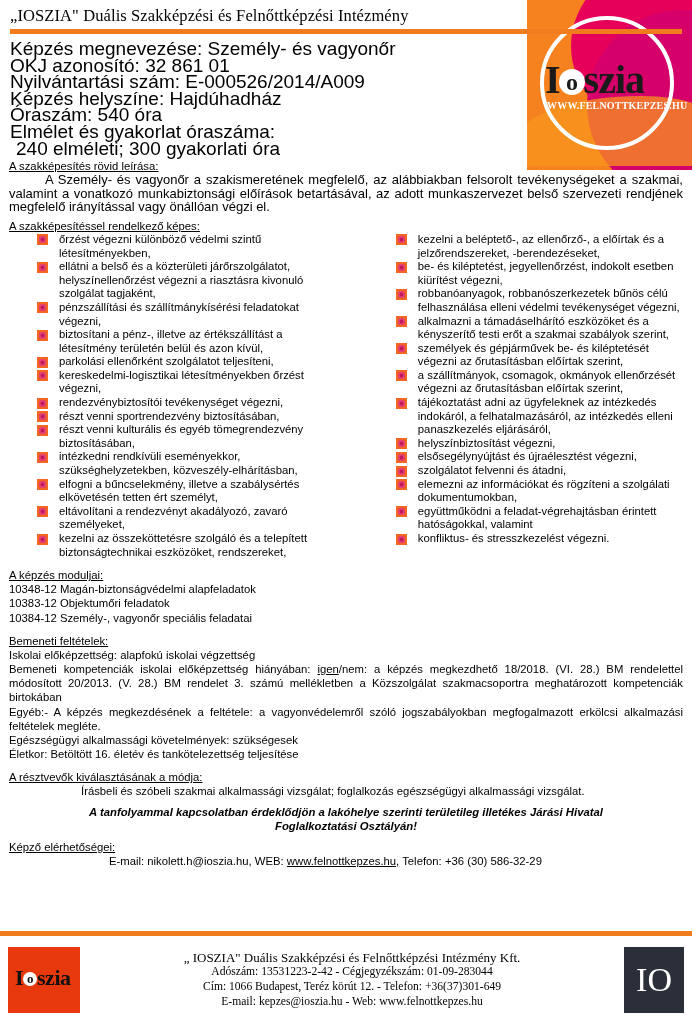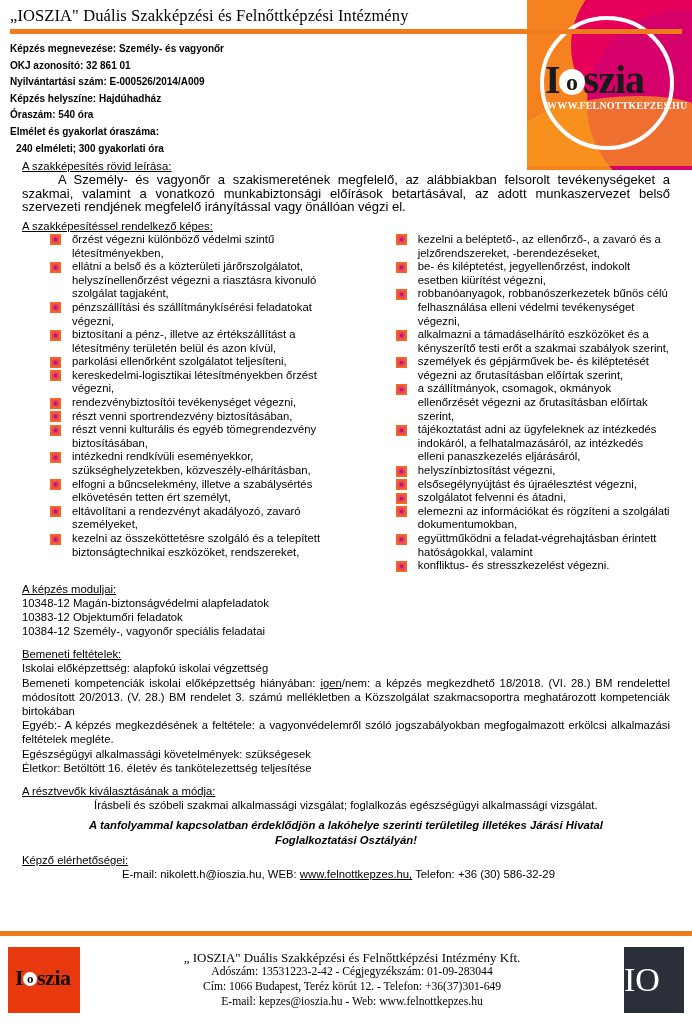--- a/index.html
+++ b/index.html
@@ -105,29 +105,29 @@
     font-size: 10px;
     color: #ffffff;
     letter-spacing: .2px;
     z-index: 4;
     text-align: right;
   }
 
   
   .meta {
     padding: 0 10px;
-    font-weight: bold;
-    font-size: 10px;
+    font-weight: normal;
+    font-size: 19px;
     line-height: 16.6px;
     width: 520px;
   }
   .meta .indent { padding-left: 6px; }
 
   
-  .content { padding: 0 22px; }
+  .content { padding: 0 9px; }
   .sec-head {
     text-decoration: underline;
     font-size: 11.3px;
     margin-top: 3px;
     margin-bottom: 1px;
   }
   .para {
     font-size: 13px;
     line-height: 13.6px;
     text-align: justify;
@@ -252,22 +252,22 @@
   .footer-text .l1 { font-size: 13px; }
   .footer-logo-right {
     width: 60px; height: 66px;
     background: #2B2F3A;
     margin-right: 8px;
     position: relative;
     flex: 0 0 auto;
   }
   .footer-logo-right .io {
     position: absolute;
-    left: 0; right: 0; top: 14px;
-    text-align: left;
+    left: 0; right: 12px; top: 14px;
+    text-align: right;
     font-family: "Liberation Serif", serif;
     font-size: 34px;
     color: #ffffff;
     letter-spacing: 0px;
   }
 </style>
 </head>
 <body>
 
 <div class="logo-top">
@@ -314,21 +314,21 @@
           <li><span class="bullet"></span><span>részt venni sportrendezvény biztosításában,</span></li>
           <li><span class="bullet"></span><span>részt venni kulturális és egyéb tömegrendezvény biztosításában,</span></li>
           <li><span class="bullet"></span><span>intézkedni rendkívüli eseményekkor, szükséghelyzetekben, közveszély-elhárításban,</span></li>
           <li><span class="bullet"></span><span>elfogni a bűncselekmény, illetve a szabálysértés elkövetésén tetten ért személyt,</span></li>
           <li><span class="bullet"></span><span>eltávolítani a rendezvényt akadályozó, zavaró személyeket,</span></li>
           <li><span class="bullet"></span><span>kezelni az összeköttetésre szolgáló és a telepített biztonságtechnikai eszközöket, rendszereket,</span></li>
         </ul>
     </div>
     <div class="col right">
       <ul class="blist" id="list-right">
-          <li><span class="bullet"></span><span>kezelni a beléptető-, az ellenőrző-, a zavaró és a jelzőrendszereket, -berendezéseket,</span></li>
+          <li><span class="bullet"></span><span>kezelni a beléptető-, az ellenőrző-, a előírtak és a jelzőrendszereket, -berendezéseket,</span></li>
           <li><span class="bullet"></span><span>be- és kiléptetést, jegyellenőrzést, indokolt esetben kiürítést végezni,</span></li>
           <li><span class="bullet"></span><span>robbanóanyagok, robbanószerkezetek bűnös célú felhasználása elleni védelmi tevékenységet végezni,</span></li>
           <li><span class="bullet"></span><span>alkalmazni a támadáselhárító eszközöket és a kényszerítő testi erőt a szakmai szabályok szerint,</span></li>
           <li><span class="bullet"></span><span>személyek és gépjárművek be- és kiléptetését végezni az őrutasításban előírtak szerint,</span></li>
           <li><span class="bullet"></span><span>a szállítmányok, csomagok, okmányok ellenőrzését végezni az őrutasításban előírtak szerint,</span></li>
           <li><span class="bullet"></span><span>tájékoztatást adni az ügyfeleknek az intézkedés indokáról, a felhatalmazásáról, az intézkedés elleni panaszkezelés eljárásáról,</span></li>
           <li><span class="bullet"></span><span>helyszínbiztosítást végezni,</span></li>
           <li><span class="bullet"></span><span>elsősegélynyújtást és újraélesztést végezni,</span></li>
           <li><span class="bullet"></span><span>szolgálatot felvenni és átadni,</span></li>
           <li><span class="bullet"></span><span>elemezni az információkat és rögzíteni a szolgálati dokumentumokban,</span></li>

